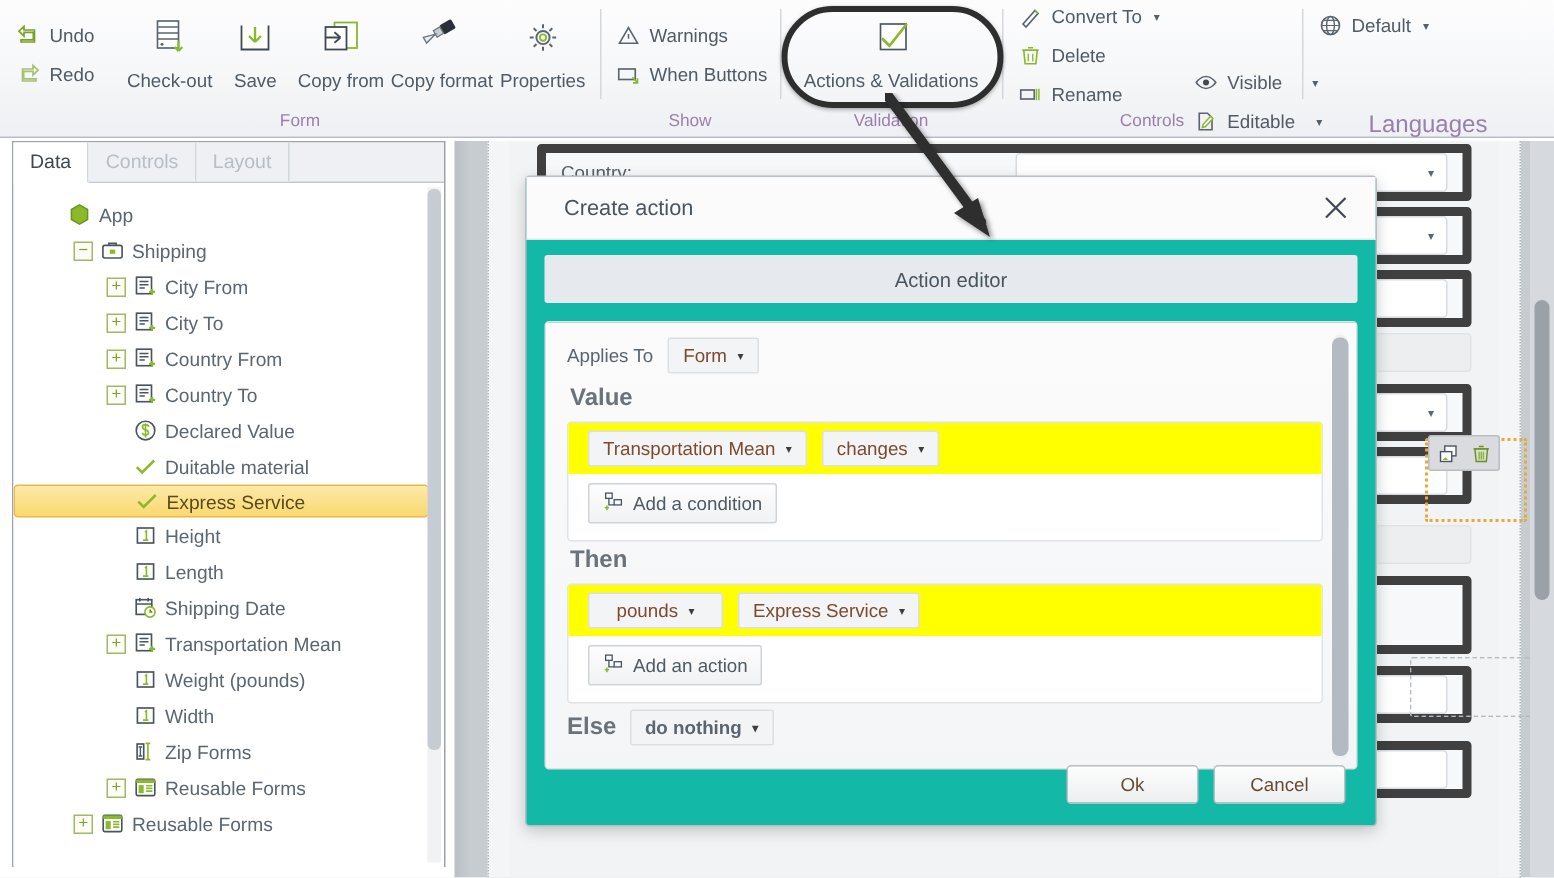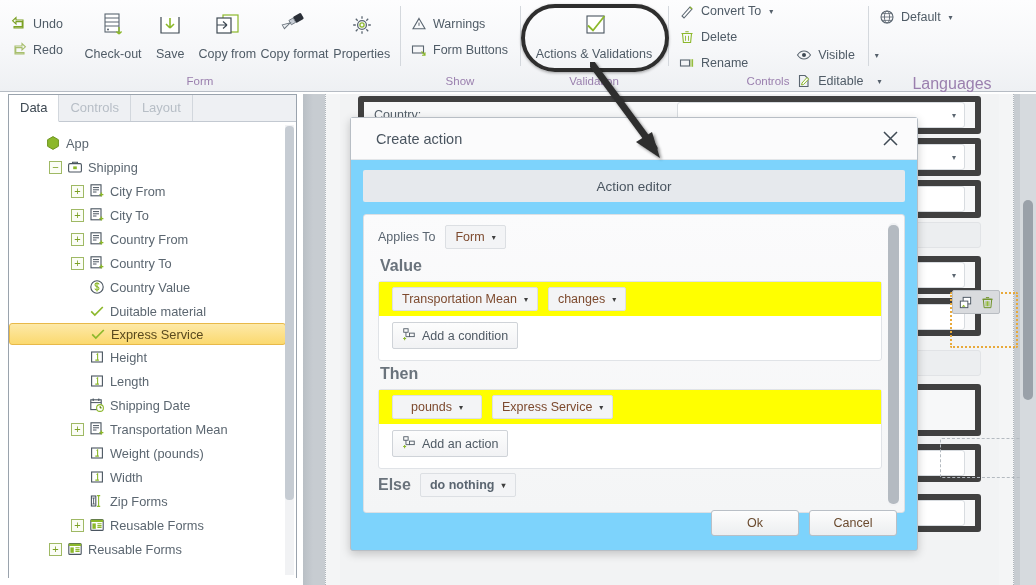--- a/index.html
+++ b/index.html
@@ -135,21 +135,21 @@
     position:absolute; right:0; top:0; width:16px; bottom:0; background:#d6dade;
   }
   .canvas-thumb {
     position:absolute; right:3px; top:106px; width:10px; height:200px;
     background:#9aa1a9; border-radius:5px;
   }
 
   
   .dialog {
     position:absolute; left:350px; top:117px; width:568px; height:434px;
-    background:#7dd3fc; border:1px solid #b8bec5; border-radius:3px;
+    background:#14b8a6; border:1px solid #b8bec5; border-radius:3px;
     box-shadow:0 3px 10px rgba(0,0,0,.20);
   }
   .dlg-title {
     height:42px; background:#fbfbfc; border-bottom:1px solid #e2e5e8;
     display:flex; align-items:center; padding:0 14px 0 25px;
     font-size:14.5px; color:#4a5560;
   }
   .dlg-close {
     margin-left:auto; width:26px; height:26px; display:flex;
     align-items:center; justify-content:center; cursor:default;
@@ -314,21 +314,21 @@
             </span>
             <span>Warnings</span>
           </div>
           <div class="sbtn">
             <span class="ico">
               <svg width="16" height="16" viewBox="0 0 16 16">
                   <rect x="1.5" y="4" width="11" height="7" fill="none" stroke="#5a6570" stroke-width="1.1"></rect>
                   <path d="M10.5 9.5l3.5 3.5M11 13.2h3v-3" stroke="#8cb82b" stroke-width="1.1" fill="none"></path>
                 </svg>
             </span>
-            <span>Form Buttons</span>
+            <span>When Buttons</span>
           </div>
         </div>
       </div>
 
       <div class="rgroup" style="width:148px; justify-content:center;">
         <div class="bbtn xwide">
           <span class="bico">
             <svg width="30" height="30" viewBox="0 0 30 30">
               <rect x="8" y="4" width="17" height="17" fill="#fff" stroke="#4a5560" stroke-width="1.1"></rect>
               <path d="M9 13.5l5 5L25.5 4" fill="none" stroke="#8cb82b" stroke-width="1.8"></path>
@@ -496,21 +496,21 @@
               </svg></span>
             <span>Country To</span>
           </div>
           <div class="tnode" style="padding-left: 62px;">
             <span class="expander blank"></span>
             <span class="tico"><svg xmlns="http://www.w3.org/2000/svg" width="16" height="16" viewBox="0 0 16 16">
                 <circle cx="8" cy="8" r="6.2" fill="none" stroke="#4a5560" stroke-width="1.1"></circle>
                 <path d="M8 3.4v9.2" stroke="#8cb82b" stroke-width="1.1"></path>
                 <path d="M10 5.6c0-.9-1-1.5-2-1.5s-2 .6-2 1.6S7 7.3 8 7.6s2 .8 2 1.8-1 1.6-2 1.6-2-.6-2-1.5" fill="none" stroke="#8cb82b" stroke-width="1.1"></path>
               </svg></span>
-            <span>Country Value</span>
+            <span>Declared Value</span>
           </div>
           <div class="tnode" style="padding-left: 62px;">
             <span class="expander blank"></span>
             <span class="tico"><svg xmlns="http://www.w3.org/2000/svg" width="16" height="16" viewBox="0 0 16 16">
                 <path d="M2.2 8.4l3.6 3.6L13.8 4" fill="none" stroke="#8cb82b" stroke-width="1.7"></path>
               </svg></span>
             <span>Duitable material</span>
           </div>
           <div class="tnode sel" style="padding-left: 62px;">
             <span class="expander blank"></span>

